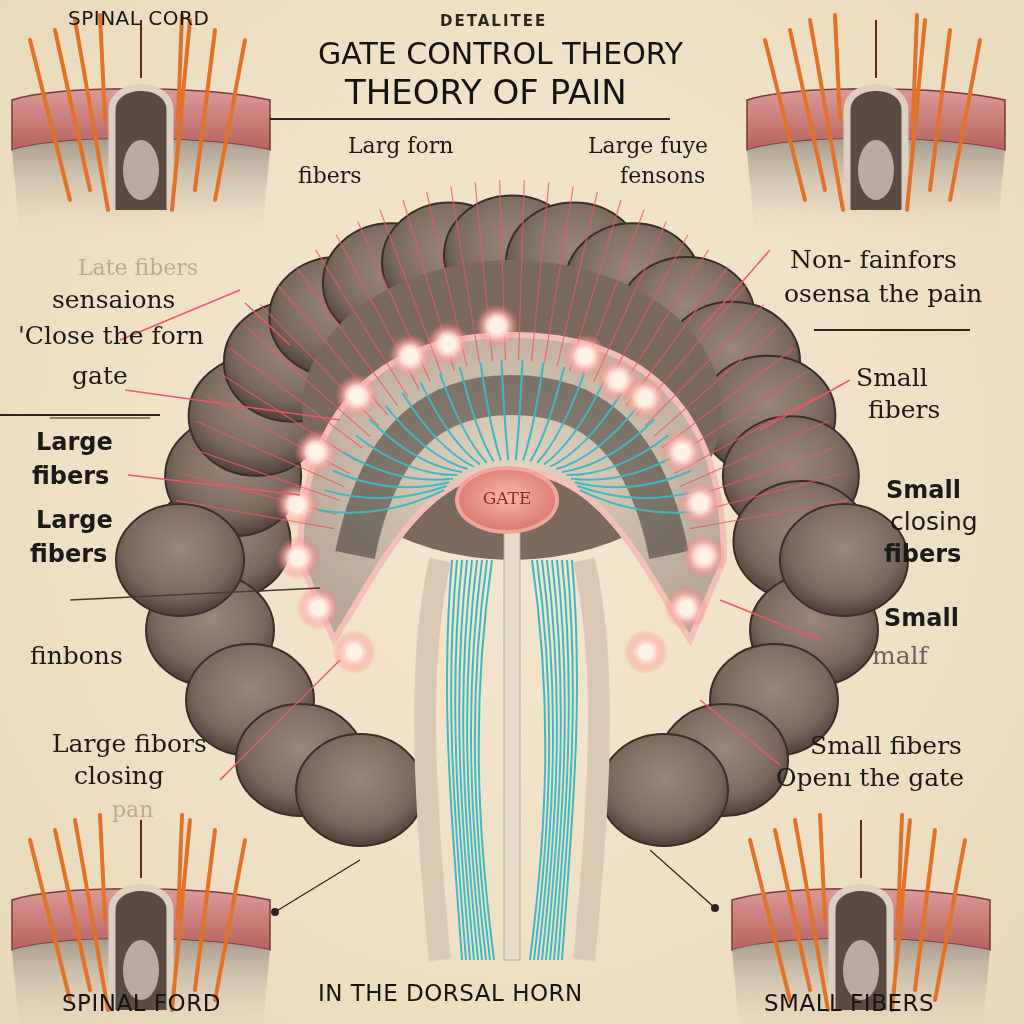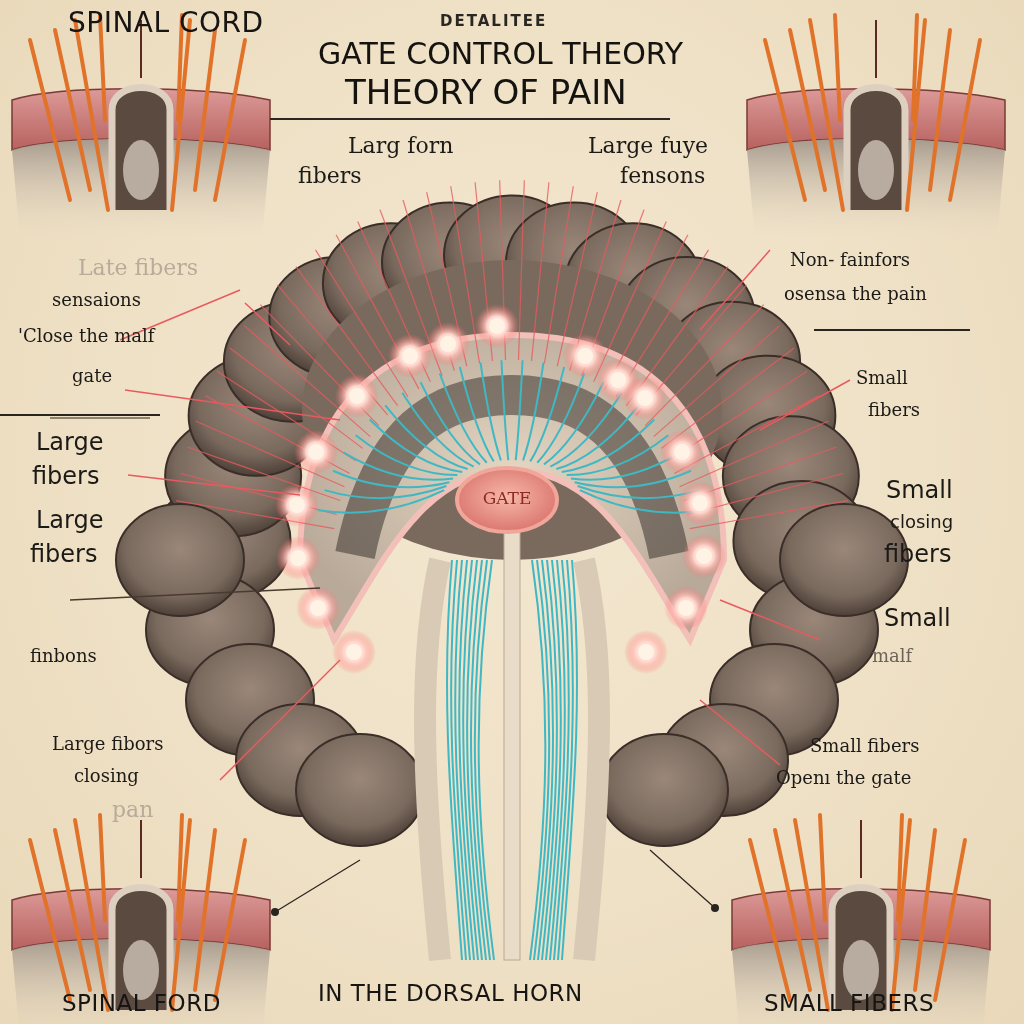--- a/index.html
+++ b/index.html
@@ -6,22 +6,22 @@
   body {
     width:1024px; height:1024px; overflow:hidden; position:relative;
     background: radial-gradient(ellipse at 50% 45%, #f3e7d0 0%, #efe1c6 55%, #e9d8b9 100%);
     font-family: "DejaVu Sans", sans-serif; color:#1c1a17;
   }
   .abs { position:absolute; }
   .title-small { left:440px; top:12px; font-size:15px; letter-spacing:2px; font-weight:bold; color:#2a2622; font-family:"DejaVu Sans", sans-serif; }
   .title-1 { left:318px; top:36px; font-size:30px; font-family:"DejaVu Sans", sans-serif; color:#151310; white-space:nowrap; }
   .title-2 { left:345px; top:72px; font-size:34px; font-family:"DejaVu Sans", sans-serif; color:#151310; white-space:nowrap; }
   .rule { height:2px; background:#2a2622; }
-  .lbl { font-family:"DejaVu Serif", serif; font-size:18px; line-height:32px; white-space:nowrap; color:#1c1a17; }
-  .lbl.bold { font-family:"DejaVu Sans", sans-serif; font-weight:normal; font-size:24px; }
+  .lbl { font-family:"DejaVu Serif", serif; font-size:25px; line-height:32px; white-space:nowrap; color:#1c1a17; }
+  .lbl.bold { font-family:"DejaVu Sans", sans-serif; font-weight:bold; font-size:24px; }
   .lbl.sans { font-family:"DejaVu Sans", sans-serif; }
   .lbl.faint { color:#b8ab9b; }
   .lbl.small { font-size:22px; }
   .cap { font-family:"DejaVu Sans", sans-serif; font-size:23px; letter-spacing:0.5px; white-space:nowrap; color:#171513; }
   svg { position:absolute; left:0; top:0; }
 </style>
 </head>
 <body>
 
 <svg width="1024" height="1024" viewBox="0 0 1024 1024">
@@ -298,33 +298,33 @@
   <line x1="814" y1="330" x2="970" y2="330" stroke="#2a2420" stroke-width="2"></line>
   <line x1="0" y1="415" x2="160" y2="415" stroke="#2a2420" stroke-width="2"></line>
   <line x1="50" y1="418" x2="150" y2="418" stroke="#2a2420" stroke-width="1"></line>
 </svg>
 
 <div class="abs title-small">DETALITEE</div>
 <div class="abs title-1">GATE CONTROL THEORY</div>
 <div class="abs title-2">THEORY OF PAIN</div>
 <div class="abs rule" style="left:270px; top:118px; width:400px;"></div>
 
-<div class="abs cap" style="left:68px; top:6px; font-size:28px;">SPINAL CORD</div>
+<div class="abs cap" style="left:68px; top:6px; font-size:20px;">SPINAL CORD</div>
 <div class="abs cap" style="left:62px; top:990px;">SPINAL FORD</div>
 <div class="abs cap" style="left:318px; top:980px;">IN THE DORSAL HORN</div>
 <div class="abs cap" style="left:764px; top:990px;">SMALL FIBERS</div>
 
 <div class="abs lbl small" style="left:348px; top:130px;">Larg forn</div>
 <div class="abs lbl small" style="left:298px; top:160px;">fibers</div>
 <div class="abs lbl small" style="left:588px; top:130px;">Large fuye</div>
 <div class="abs lbl small" style="left:620px; top:160px;">fensons</div>
 
 <div class="abs lbl faint small" style="left:78px; top:252px;">Late fibers</div>
 <div class="abs lbl" style="left:52px; top:284px;text-align:center;">sensaions</div>
-<div class="abs lbl" style="left:18px; top:320px;">'Close the malf</div>
+<div class="abs lbl" style="left:18px; top:320px;">'Close the forn</div>
 <div class="abs lbl" style="left:72px; top:360px;">gate</div>
 <div class="abs lbl bold" style="left:36px; top:426px;">Large</div>
 <div class="abs lbl bold" style="left:32px; top:460px;">fibers</div>
 <div class="abs lbl bold" style="left:36px; top:504px;">Large</div>
 <div class="abs lbl bold" style="left:30px; top:538px;">fibers</div>
 <div class="abs lbl" style="left:30px; top:640px;">finbons</div>
 <div class="abs lbl" style="left:52px; top:728px;">Large fibors</div>
 <div class="abs lbl" style="left:74px; top:760px;">closing</div>
 <div class="abs lbl faint small" style="left:112px; top:794px;">pan</div>
 

